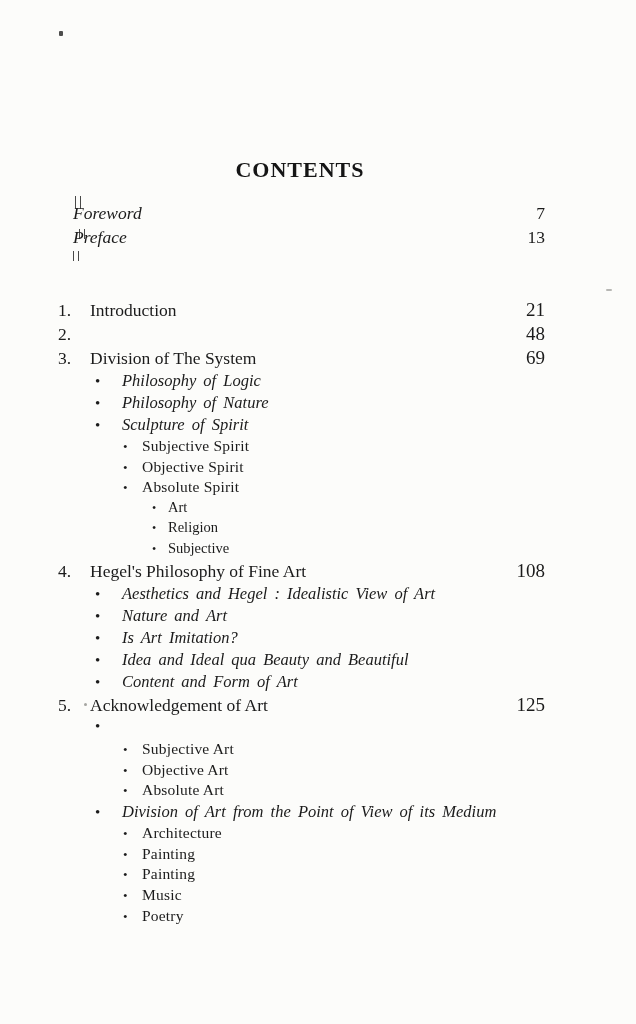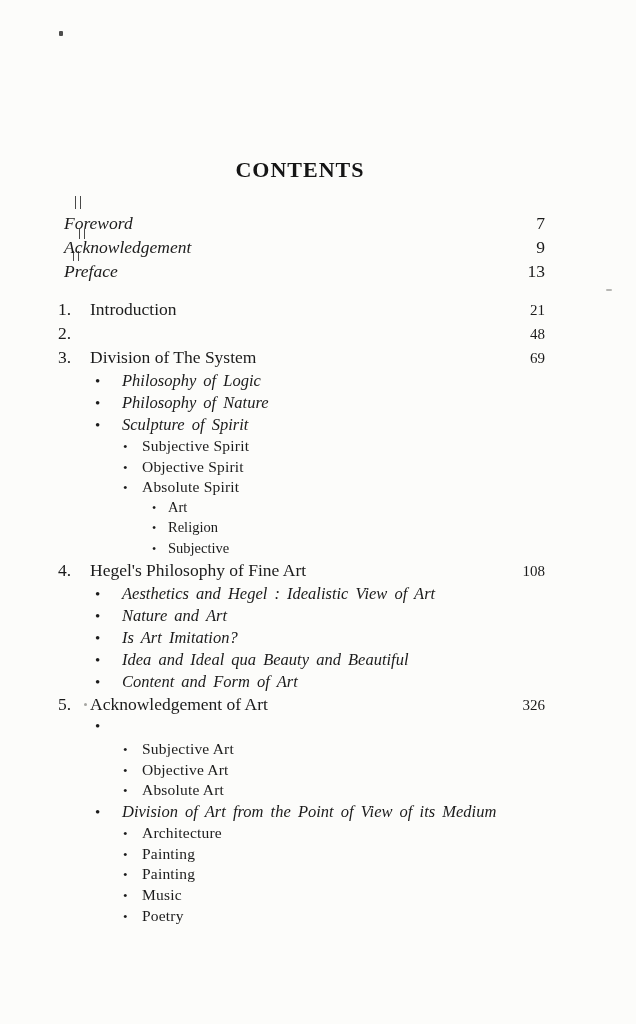--- a/index.html
+++ b/index.html
@@ -9,34 +9,34 @@
     font-family:"Liberation Serif","DejaVu Serif",serif;
     color:#1b1b1b;
   }
   .page-title{
     position:absolute;top:157px;left:0;width:600px;
     text-align:center;font-size:22px;font-weight:bold;
     letter-spacing:1px;color:#151515;
   }
   
   .toc-block{position:absolute;left:58px;right:91px;}
-  #front-matter{top:213px;}
+  #front-matter{top:203px;margin-left:9px;}
   #entries{top:299px;}
 
   .row{display:flex;align-items:baseline;white-space:nowrap;}
   .row .label{flex:0 1 auto;}
   .row .spacer{flex:1 1 auto;}
   .row .page{flex:0 0 auto;text-align:right;font-style:normal;}
 
   .front{height:24px;font-size:17.5px;font-style:italic;padding-left:6px;}
   .front .page{font-size:17.5px;}
 
   .chapter{height:24px;font-size:17.5px;}
   .chapter .num{flex:0 0 32px;}
-  .chapter .page{font-size:15px;}
+  .chapter .page{font-size:19px;}
 
   .bullet1{height:22px;font-size:16.5px;font-style:italic;padding-left:37px;word-spacing:3px;}
   .bullet1 .bullet{flex:0 0 27px;font-style:normal;font-size:15px;}
 
   .bullet2{height:20.7px;font-size:15.5px;padding-left:65px;letter-spacing:.2px;}
   .bullet2 .bullet{flex:0 0 19px;font-size:13px;}
 
   .bullet3{height:20.3px;font-size:14.5px;padding-left:94px;}
   .bullet3 .bullet{flex:0 0 16px;font-size:12px;}
 
@@ -55,25 +55,20 @@
 
 <div class="page-title">CONTENTS</div>
 
 <div class="toc-block" id="front-matter">
     <div class="row front">
       <span class="label">Foreword</span>
       <span class="spacer"></span>
       <span class="page">7</span>
     </div>
     <div class="row front">
-      <span class="label">Acknowledgement</span>
-      <span class="spacer"></span>
-      <span class="page">9</span>
-    </div>
-    <div class="row front">
       <span class="label">Preface</span>
       <span class="spacer"></span>
       <span class="page">13</span>
     </div>
   </div>
 <div class="toc-block" id="entries">
     <div class="row chapter">
       <span class="num">1.</span>
       <span class="label">Introduction</span>
       <span class="spacer"></span>
@@ -163,21 +158,21 @@
     </div>
     <div class="row bullet1">
       <span class="bullet">•</span>
       <span class="label">Content and Form of Art</span>
       <span class="spacer"></span>
     </div>
     <div class="row chapter">
       <span class="num">5.</span>
       <span class="label">Acknowledgement of Art</span>
       <span class="spacer"></span>
-      <span class="page">326</span>
+      <span class="page">125</span>
     </div>
     <div class="row bullet1">
       <span class="bullet">•</span>
       <span class="spacer"></span>
     </div>
     <div class="row bullet2">
       <span class="bullet">•</span>
       <span class="label">Subjective Art</span>
       <span class="spacer"></span>
     </div>

